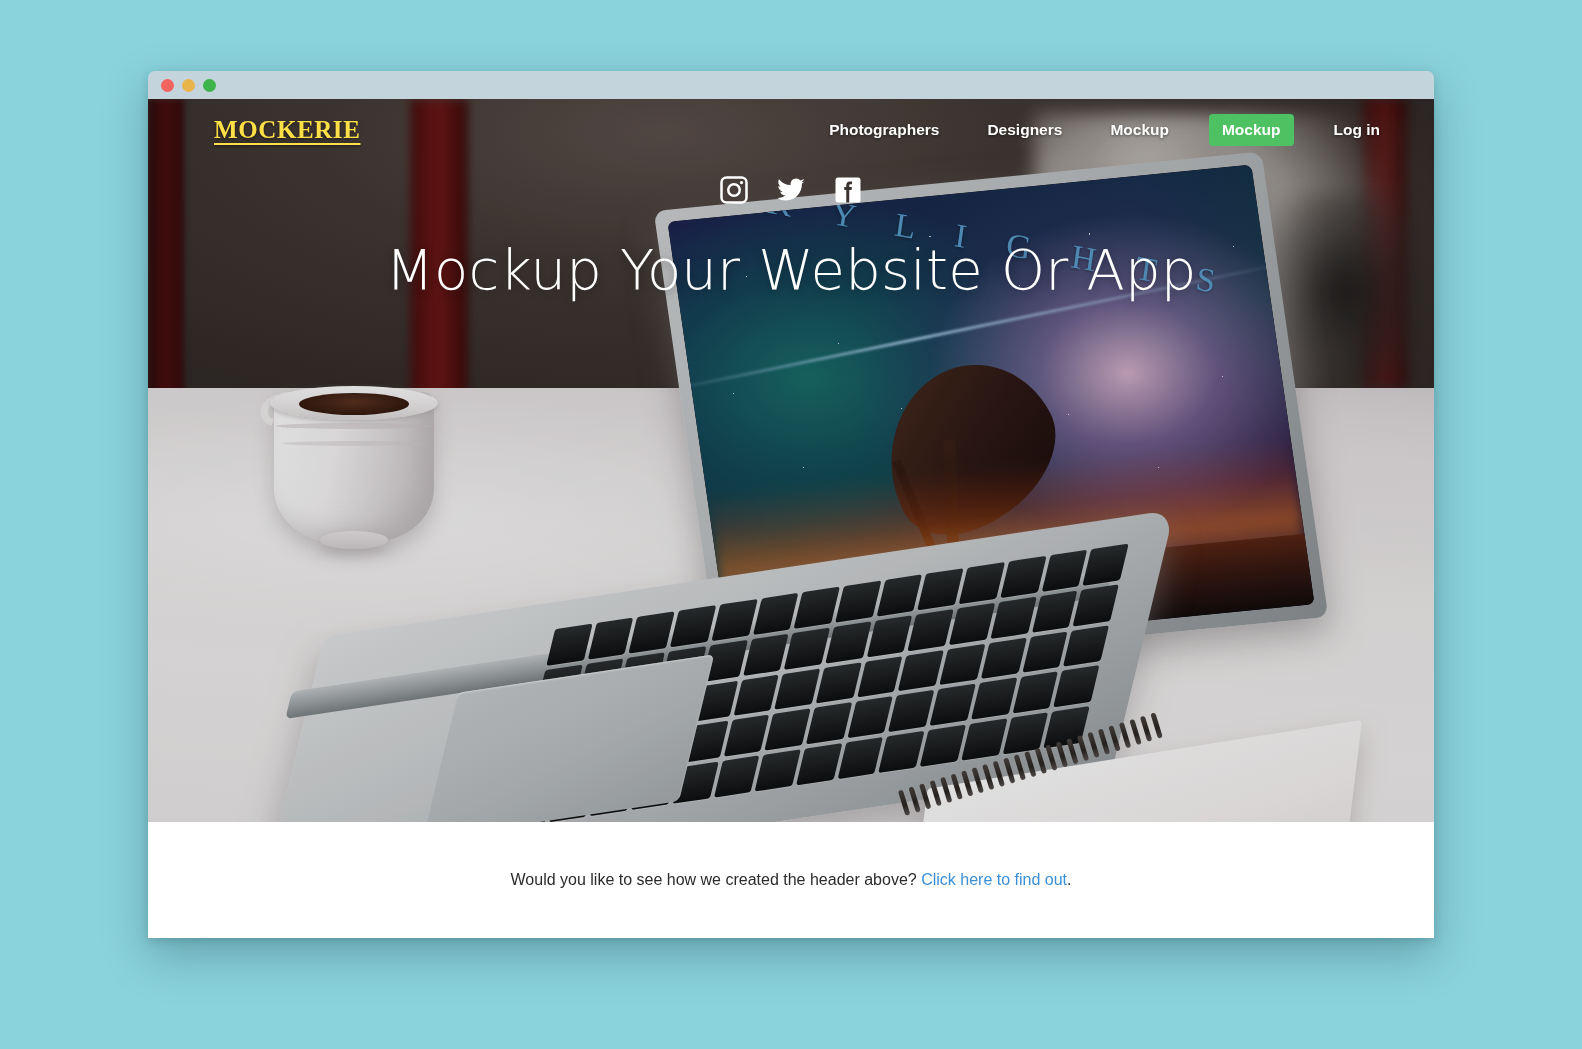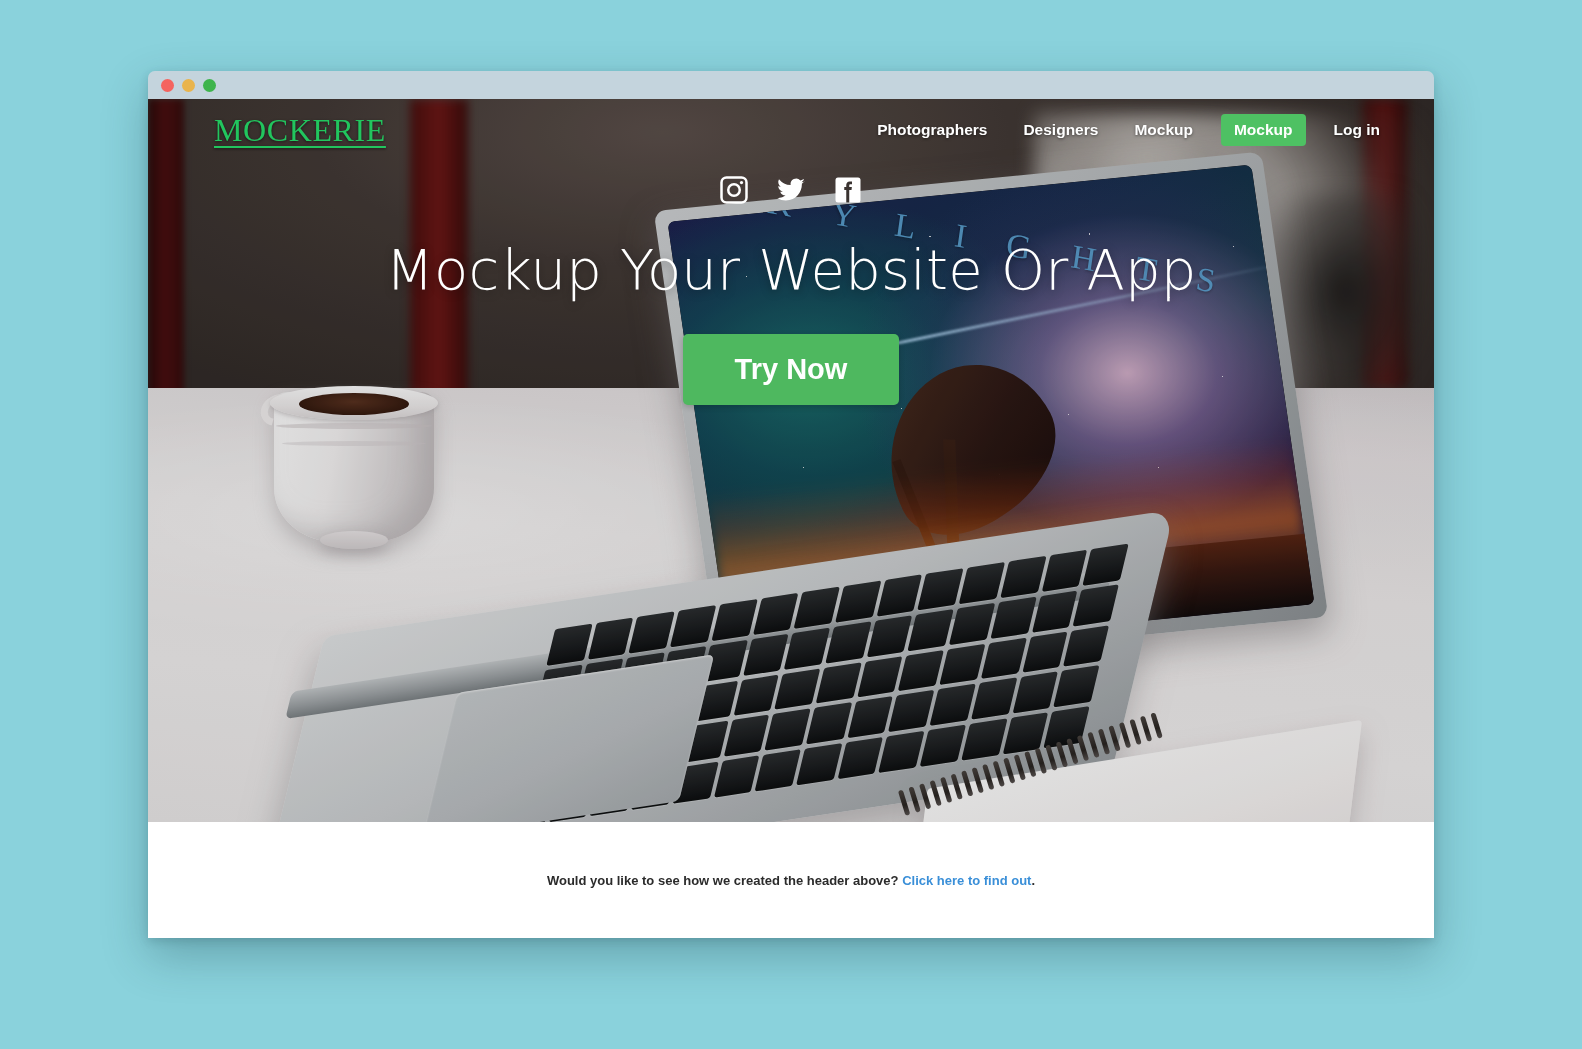--- a/index.html
+++ b/index.html
@@ -298,33 +298,33 @@
   }
 
   
   #site-nav {
     position: absolute; left: 0; top: 0; width: 100%; height: 62px;
     display: flex; align-items: center;
     padding: 0 36px 0 66px;
     z-index: 20;
   }
   #brand-logo {
-    color: #22c55e;
+    color: #fde047;
     font-family: "Liberation Serif", serif;
-    font-size: 32px;
-    font-weight: 400;
+    font-size: 25px;
+    font-weight: 700;
     letter-spacing: 0.6px;
     text-decoration: underline;
     text-underline-offset: 5px;
     text-decoration-thickness: 2px;
     text-shadow: 0 1px 3px rgba(0,0,0,.55);
   }
   #nav-links {
     margin-left: auto;
-    display: flex; align-items: flex-end; gap: 0;
+    display: flex; align-items: flex-end; gap: 12px;
   }
   .nav-link {
     color: #fff;
     font-size: 15.5px;
     font-weight: 700;
     padding: 7px 18px;
     text-shadow: 0 1px 3px rgba(0,0,0,.5);
     white-space: nowrap;
   }
   .nav-link.pill {
@@ -386,23 +386,23 @@
 
   
   #footer-band {
     height: 116px;
     background: #ffffff;
     display: flex;
     align-items: center;
     justify-content: center;
   }
   #footer-text {
-    font-size: 13px;
+    font-size: 16px;
     color: #2b2b2b;
-    font-weight: 700;
+    font-weight: 400;
   }
   #footer-link {
     color: #3a8fd8;
     text-decoration: none;
     cursor: pointer;
   }
 </style>
 </head>
 <body>
 
@@ -601,21 +601,20 @@
         </a>
         <a>
           <svg class="social-icon" viewBox="0 0 24 24" fill="#fff">
             <rect x="2" y="2" width="20" height="20" rx="2" fill="#fff"></rect>
             <path d="M15.2 7.4h-1.5c-.4 0-.7.3-.7.8v1.4h2.1l-.3 2.3h-1.8V22h-2.4v-10h-1.6V9.6h1.6V8c0-1.7 1-2.9 2.8-2.9h1.8v2.3z" fill="#3a3330"></path>
           </svg>
         </a>
       </div>
 
       <h1 id="hero-title">Mockup Your Website Or App</h1>
-      <button id="cta-button">Try Now</button>
     </div>
   </div>
 
   <div id="footer-band">
     <p id="footer-text">
       <span>Would you like to see how we created the header above?</span>
       <a id="footer-link">Click here to find out</a><span>.</span>
     </p>
   </div>
 </div>

